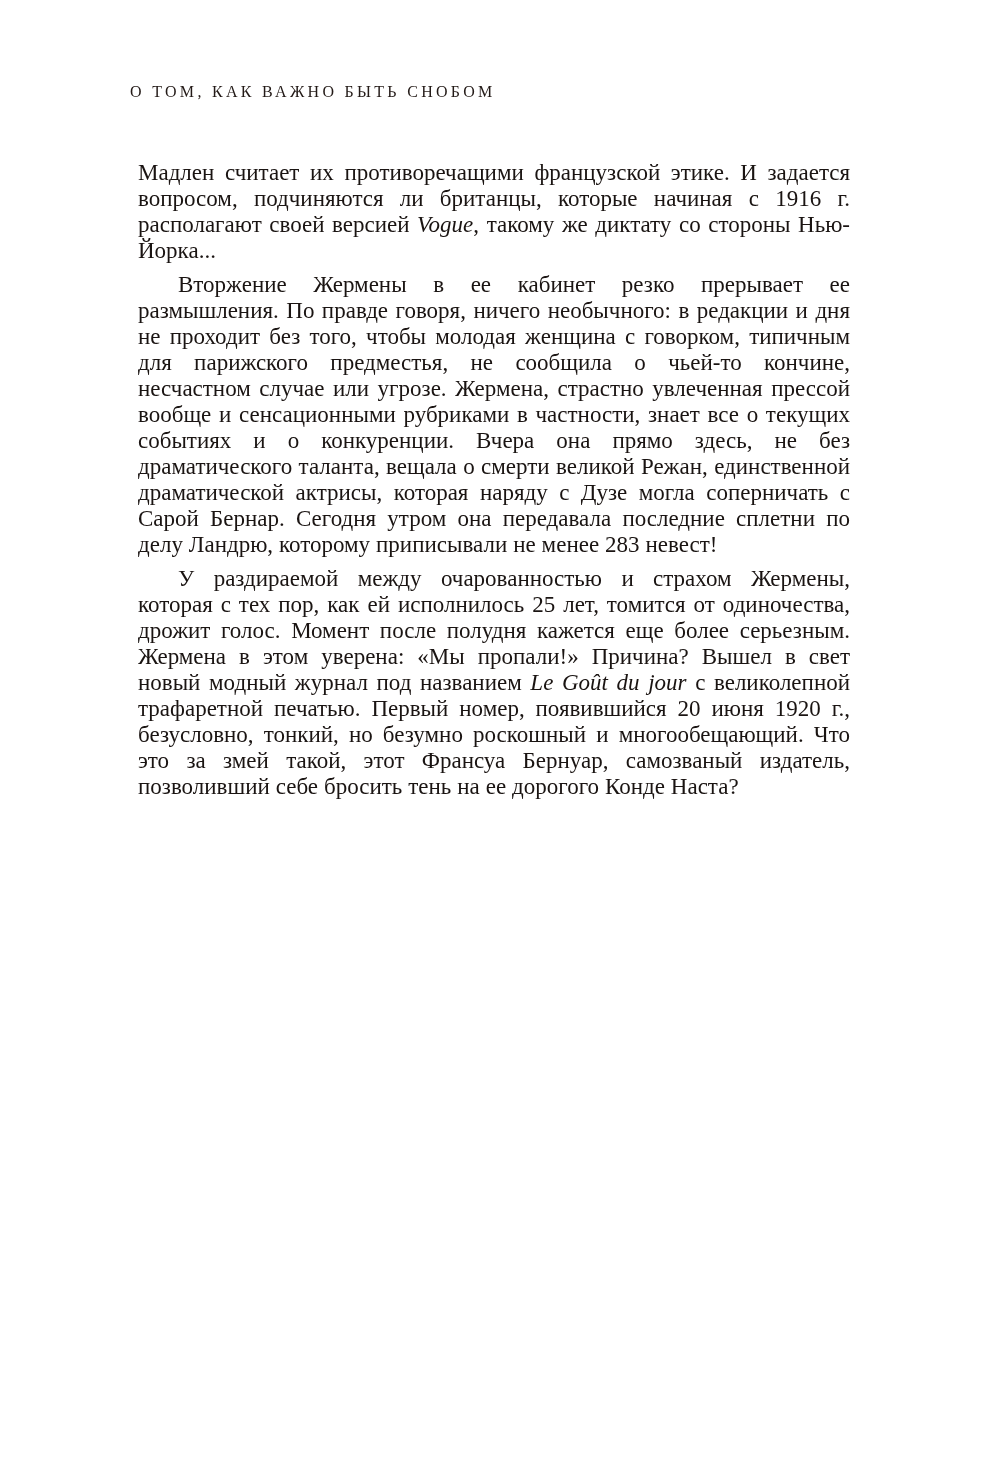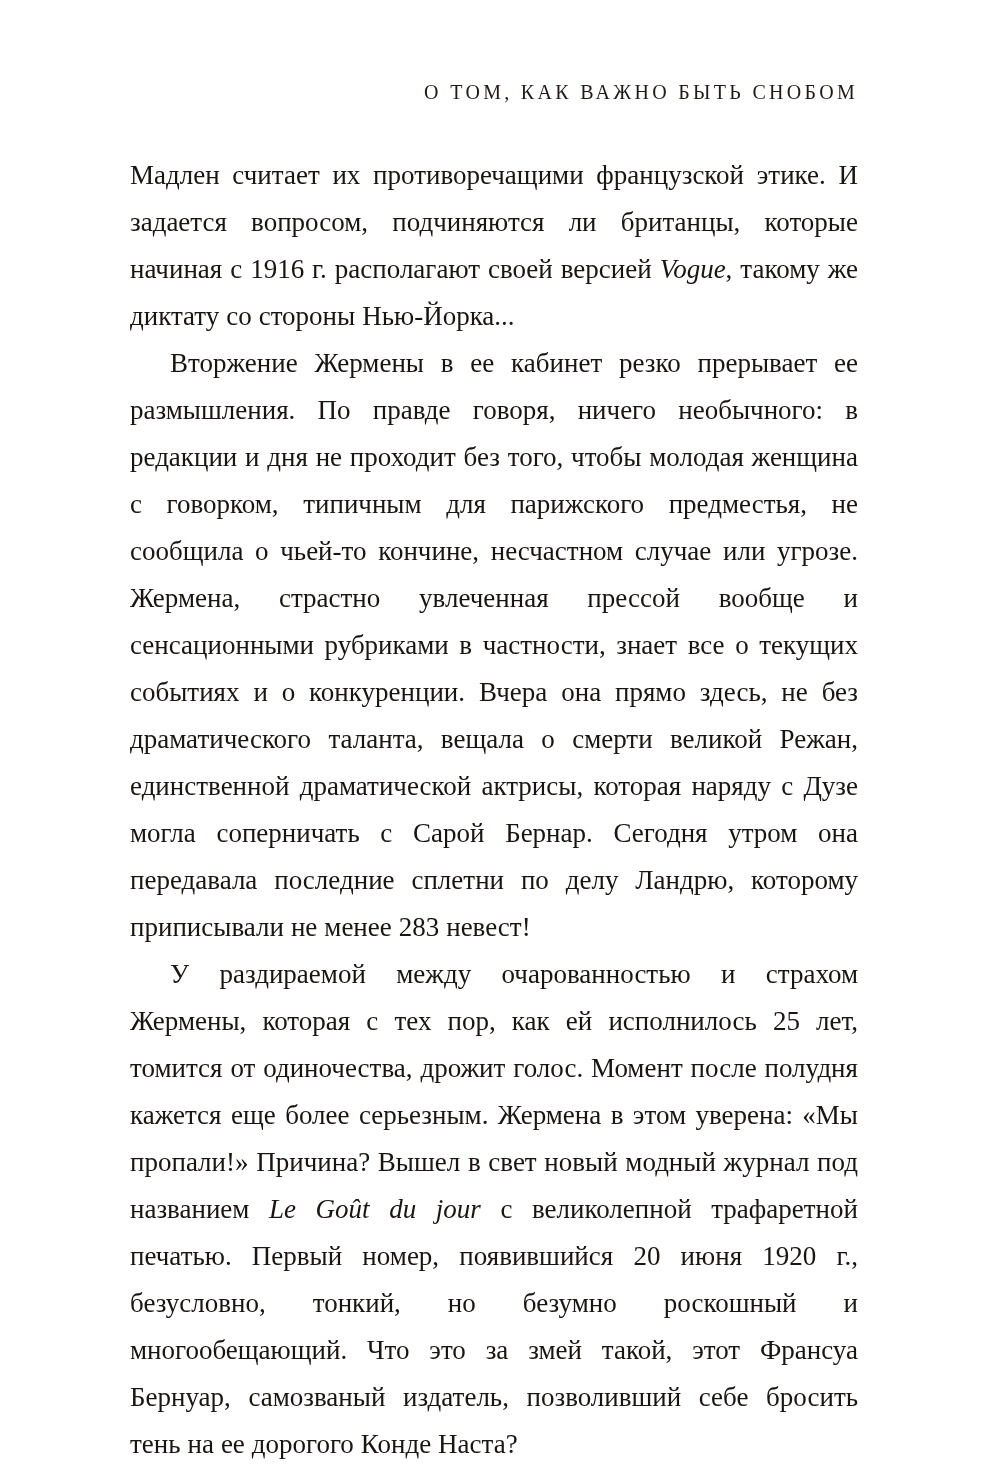--- a/index.html
+++ b/index.html
@@ -18,44 +18,43 @@
     font-family: "Liberation Serif", "DejaVu Serif", serif;
     -webkit-font-smoothing: antialiased;
   }
 
   
   .running-head {
     position: absolute;
     left: 130px;
     top: 82px;
     width: 728px;
-    text-align: right;
     font-family: "Liberation Serif", "DejaVu Serif", serif;
-    font-size: 20px;
+    font-size: 16px;
     line-height: 20px;
     letter-spacing: 3.3px;
     color: #231a17;
     font-variant: small-caps;
     text-transform: uppercase;
     white-space: nowrap;
   }
 
   
   .text-block {
     position: absolute;
     left: 130px;
     top: 152px;
     width: 728px;
   }
 
   p.para {
-    margin: 0;
+    margin: 8px;
     padding: 0;
-    font-size: 27px;
-    line-height: 47px;
+    font-size: 23px;
+    line-height: 26px;
     color: #1a1412;
     text-align: justify;
     text-justify: inter-word;
     word-spacing: 0.2px;
     hyphens: manual;
   }
 
   p.para.indent {
     text-indent: 40px;
     font-family: Liberation Serif, serif;

